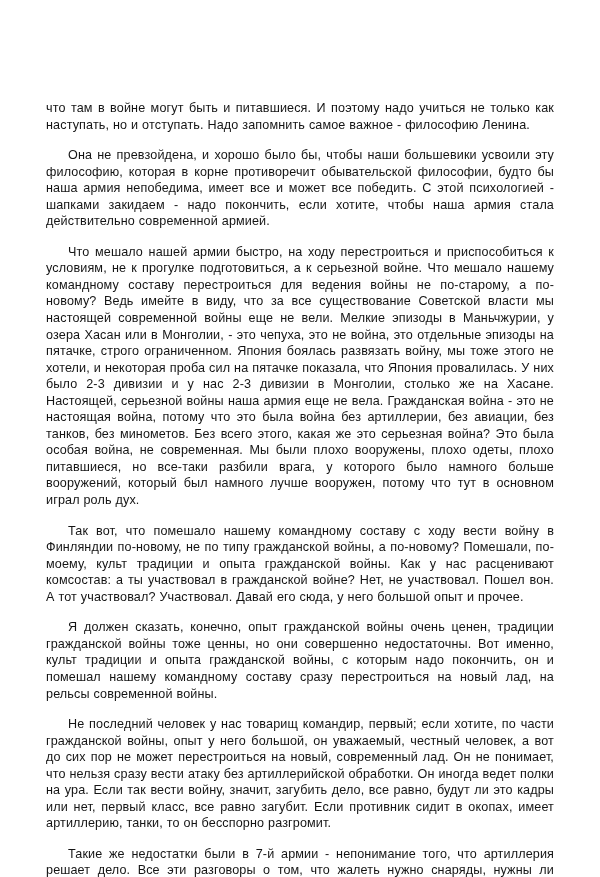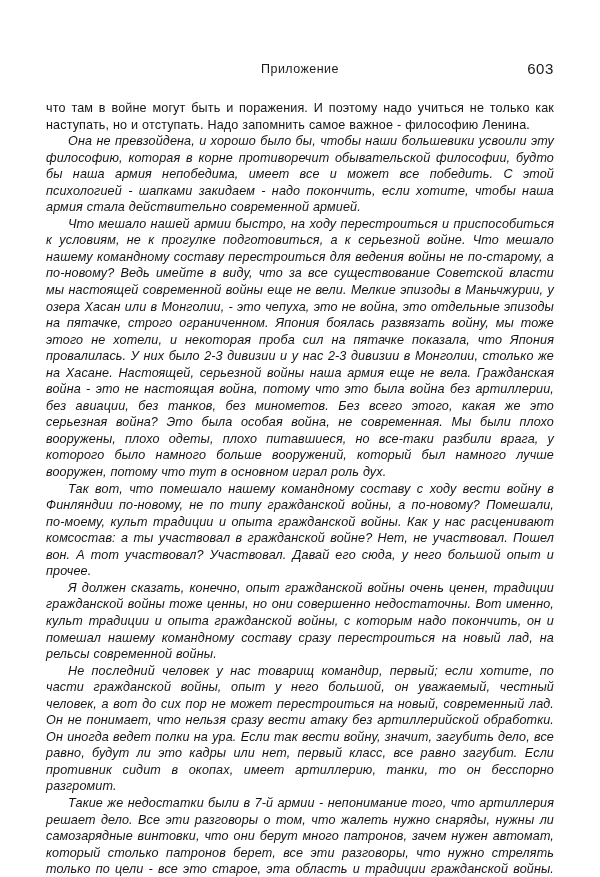--- a/index.html
+++ b/index.html
@@ -60,49 +60,44 @@
     text-justify: inter-word;
     color: #141414;
     letter-spacing: 0.01em;
     word-spacing: 0.02em;
     hyphens: manual;
   }
   .para.indent {
     text-indent: 22px;
   }
   .para + .para {
-    margin-top: 0;
-    font-style: italic;
+    margin-top: 14px;
   }
   
   .watermark {
     position: absolute;
     right: 30px;
     bottom: 10px;
     font-family: "Liberation Serif", serif;
     font-size: 12.5px;
     font-weight: 700;
     letter-spacing: 1.1px;
     color: #9c2b2b;
     text-transform: uppercase;
     white-space: nowrap;
   }
 </style>
 </head>
 <body style="background: rgb(255, 255, 255);">
 
 <div class="page" style="background: rgb(255, 255, 255);">
 
-  <div class="running-head">
-    <span class="rh-title">Приложение</span>
-    <span class="rh-folio">603</span>
-  </div>
 
   <div class="textblock" style="color: rgb(20, 20, 20);">
-    <p class="para">что там в войне могут быть и поражения. И поэтому надо учиться не только как наступать, но и отступать. Надо запомнить самое важное - философию Ленина.</p>
+    <p class="para">что там в войне могут быть и питавшиеся. И поэтому надо учиться не только как наступать, но и отступать. Надо запомнить самое важное - философию Ленина.</p>
     <p class="para indent">Она не превзойдена, и хорошо было бы, чтобы наши большевики усвоили эту философию, которая в корне противоречит обывательской философии, будто бы наша армия непобедима, имеет все и может все победить. С этой психологией - шапками закидаем - надо покончить, если хотите, чтобы наша армия стала действительно современной армией.</p>
     <p class="para indent">Что мешало нашей армии быстро, на ходу перестроиться и приспособиться к условиям, не к прогулке подготовиться, а к серьезной войне. Что мешало нашему командному составу перестроиться для ведения войны не по-старому, а по-новому? Ведь имейте в виду, что за все существование Советской власти мы настоящей современной войны еще не вели. Мелкие эпизоды в Маньчжурии, у озера Хасан или в Монголии, - это чепуха, это не война, это отдельные эпизоды на пятачке, строго ограниченном. Япония боялась развязать войну, мы тоже этого не хотели, и некоторая проба сил на пятачке показала, что Япония провалилась. У них было 2-3 дивизии и у нас 2-3 дивизии в Монголии, столько же на Хасане. Настоящей, серьезной войны наша армия еще не вела. Гражданская война - это не настоящая война, потому что это была война без артиллерии, без авиации, без танков, без минометов. Без всего этого, какая же это серьезная война? Это была особая война, не современная. Мы были плохо вооружены, плохо одеты, плохо питавшиеся, но все-таки разбили врага, у которого было намного больше вооружений, который был намного лучше вооружен, потому что тут в основном играл роль дух.</p>
     <p class="para indent">Так вот, что помешало нашему командному составу с ходу вести войну в Финляндии по-новому, не по типу гражданской войны, а по-новому? Помешали, по-моему, культ традиции и опыта гражданской войны. Как у нас расценивают комсостав: а ты участвовал в гражданской войне? Нет, не участвовал. Пошел вон. А тот участвовал? Участвовал. Давай его сюда, у него большой опыт и прочее.</p>
     <p class="para indent">Я должен сказать, конечно, опыт гражданской войны очень ценен, традиции гражданской войны тоже ценны, но они совершенно недостаточны. Вот именно, культ традиции и опыта гражданской войны, с которым надо покончить, он и помешал нашему командному составу сразу перестроиться на новый лад, на рельсы современной войны.</p>
     <p class="para indent">Не последний человек у нас товарищ командир, первый; если хотите, по части гражданской войны, опыт у него большой, он уважаемый, честный человек, а вот до сих пор не может перестроиться на новый, современный лад. Он не понимает, что нельзя сразу вести атаку без артиллерийской обработки. Он иногда ведет полки на ура. Если так вести войну, значит, загубить дело, все равно, будут ли это кадры или нет, первый класс, все равно загубит. Если противник сидит в окопах, имеет артиллерию, танки, то он бесспорно разгромит.</p>
     <p class="para indent">Такие же недостатки были в 7-й армии - непонимание того, что артиллерия решает дело. Все эти разговоры о том, что жалеть нужно снаряды, нужны ли самозарядные винтовки, что они берут много патронов, зачем нужен автомат, который столько патронов берет, все эти разговоры, что нужно стрелять только по цели - все это старое, эта область и традиции гражданской войны. Это не содержит ничего современного.</p>
     <p class="para indent">Откуда все эти разговоры? Разговоры не только там велись, разговоры и здесь велись. Гражданские люди - я, Молотов - кое-что находили по части военных вопросов. Невоенные люди специально спорили с руководителями</p>
   </div>
 
 

